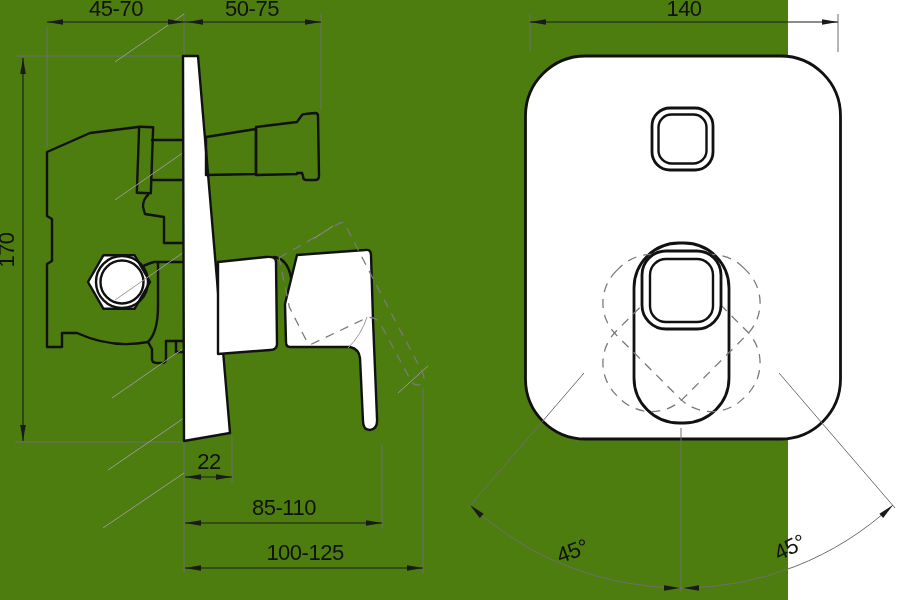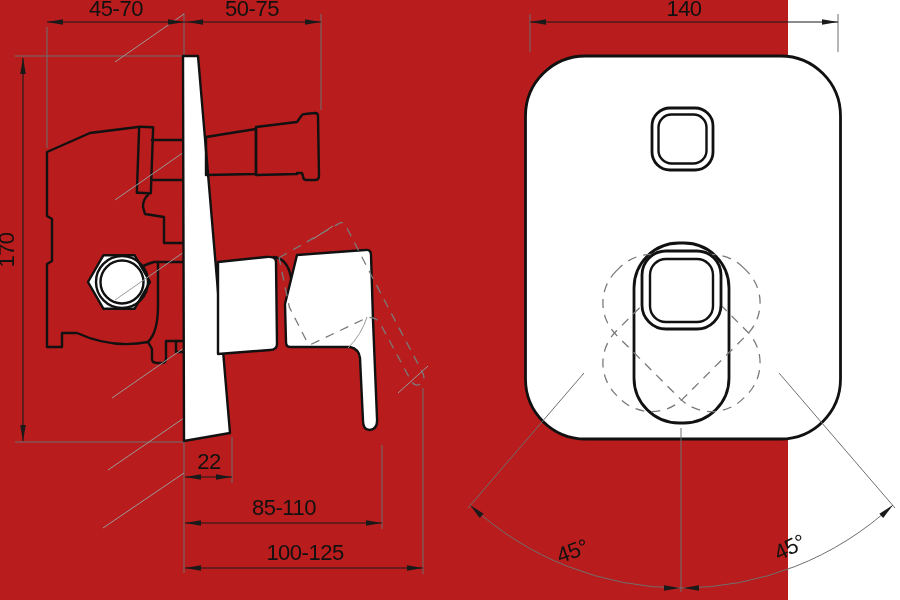--- a/index.html
+++ b/index.html
@@ -8,21 +8,21 @@
     background: #ffffff;
     width: 900px;
     height: 600px;
     overflow: hidden;
     font-family: "Liberation Sans", sans-serif;
   }
   .canvas {
     position: relative;
     width: 788px;
     height: 600px;
-    background: #b91c1c;
+    background: #4d7c0f;
     text-align: right;
   }
   svg { display: block; }
   svg text {
     font-family: "Liberation Sans", sans-serif;
     font-size: 22px;
     fill: #111111;
     letter-spacing: -0.5px;
   }
   .edge   { stroke: #111111; stroke-width: 2.4; fill: none; stroke-linejoin: round; stroke-linecap: round; }

